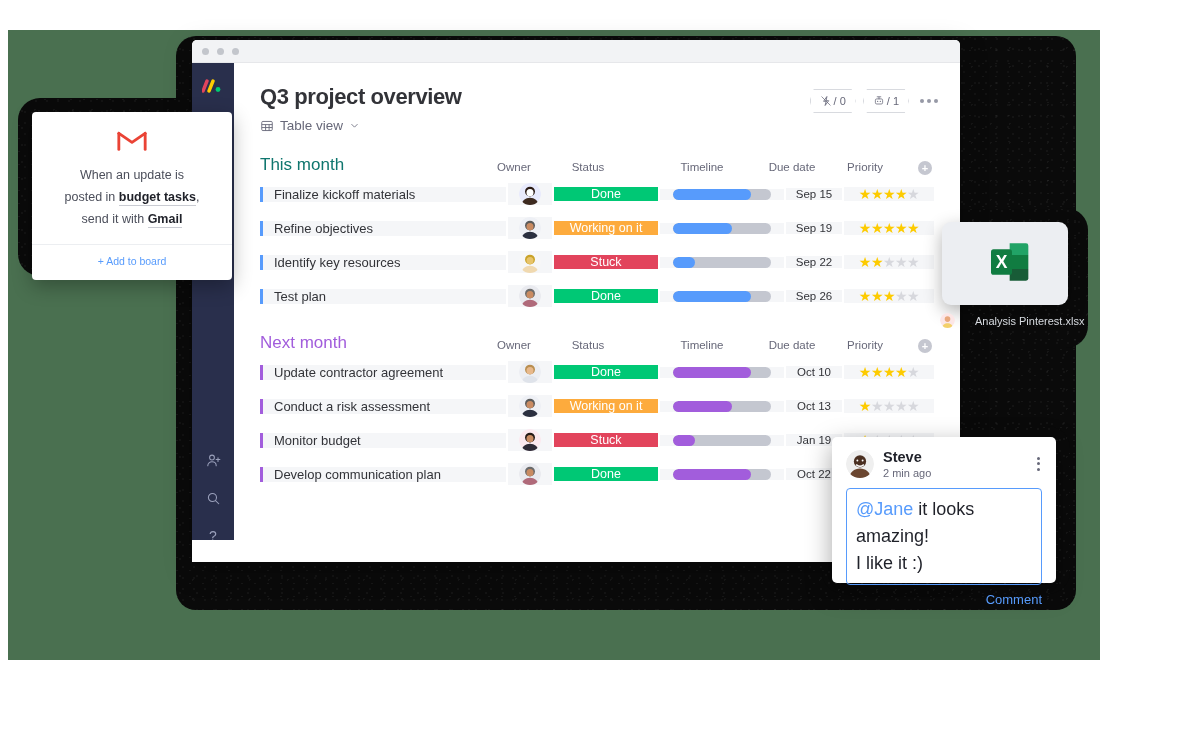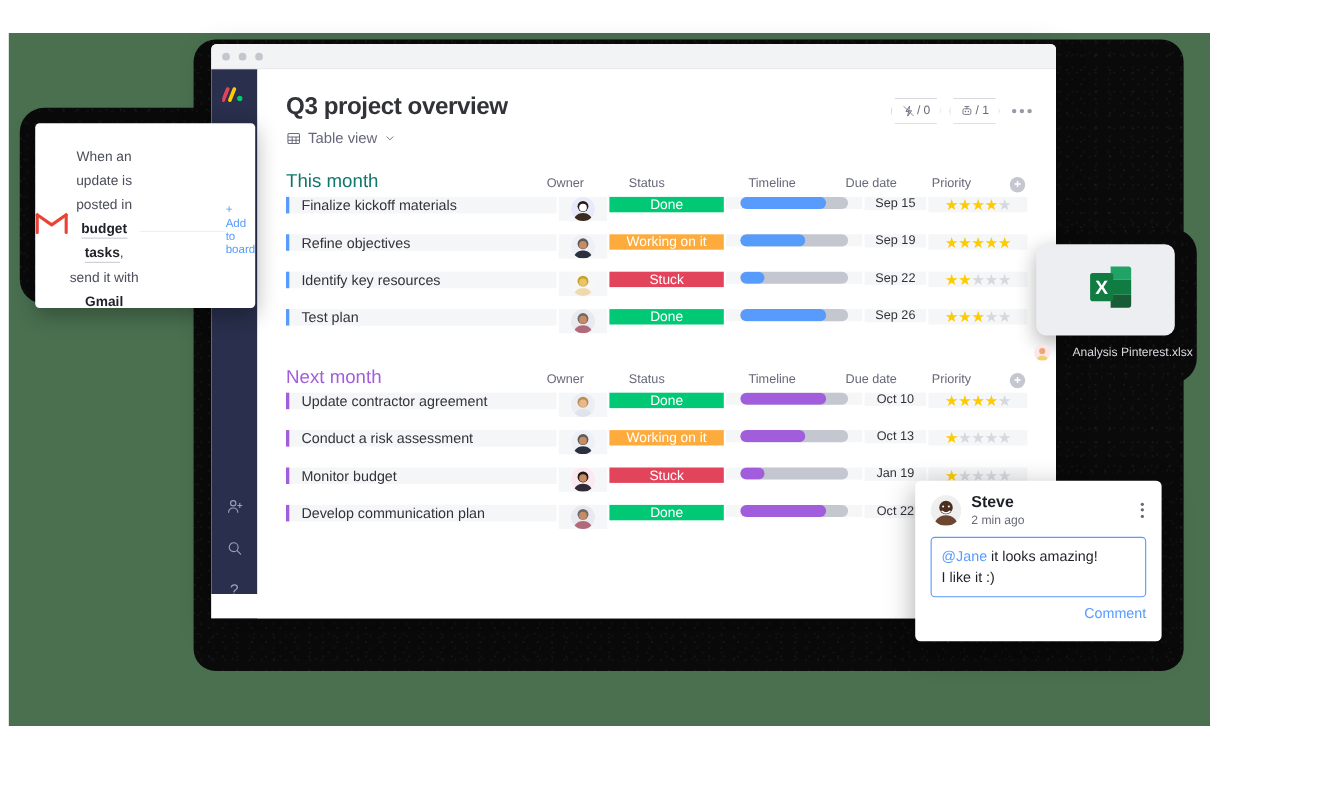--- a/index.html
+++ b/index.html
@@ -70,21 +70,21 @@
   .colhdr{font-size:11.5px;color:#676879;text-align:center;padding-bottom:2px;}
   .c-owner{width:44px;flex:0 0 44px;}
   .c-status{width:104px;flex:0 0 104px;}
   .c-time{width:124px;flex:0 0 124px;}
   .c-due{width:56px;flex:0 0 56px;}
   .c-prio{width:90px;flex:0 0 90px;}
   .c-plus{width:30px;flex:0 0 30px;display:flex;align-items:center;justify-content:center;}
   .plusicon{width:14px;height:14px;border-radius:50%;background:#c5c7d0;color:#fff;font-size:11px;
             line-height:14px;text-align:center;font-weight:700;}
 
-  .row{display:flex;align-items:flex-start;height:30px;margin-top:4px;}
+  .row{display:flex;align-items:center;height:30px;margin-top:4px;}
   .cell{background:#f5f6f8;display:flex;align-items:center;justify-content:center;margin-right:2px;}
   .namecell{width:232px;flex:0 0 232px;justify-content:flex-start;position:relative;
             padding-left:14px;font-size:13px;color:#323338;}
   .barmark{position:absolute;left:0;top:0;bottom:0;width:3px;}
   .barmark.blue{background:#579bfc;}
   .barmark.purple{background:#a25ddc;}
   .ownercell{width:44px;flex:0 0 44px;}
   .avatar{width:22px;height:22px;border-radius:50%;overflow:hidden;display:block;}
   .statuscell{width:104px;flex:0 0 104px;color:#fff;font-size:12.5px;background:#00c875;}
   .statuscell.working{background:#fdab3d;}
@@ -97,21 +97,21 @@
   .fill.purple{background:#a25ddc;}
   .duecell{width:56px;flex:0 0 56px;font-size:11.5px;color:#323338;}
   .priocell{width:90px;flex:0 0 90px;gap:0px;}
   .star{font-size:14px;line-height:1;color:#d7d8dd;letter-spacing:-.5px;}
   .star.on{color:#fdcb00;}
   .endcell{width:30px;flex:0 0 30px;}
 
   
   .gmail{position:absolute;left:32px;top:112px;width:200px;height:152px;background:#fff;
          border-radius:4px;box-shadow:0 6px 20px rgba(0,0,0,.3);overflow:hidden;
-         display:flex;flex-direction:row;align-items:center;padding-top:16px;}
+         display:flex;flex-direction:column;align-items:center;padding-top:16px;}
   .gmail-text{margin-top:10px;font-size:12.5px;color:#4b4e5a;text-align:center;line-height:1.75;width:168px;}
   .gmail-text b{color:#1f2129;border-bottom:1.5px solid #c9cbd2;padding-bottom:1px;}
   .gmail-sep{width:100%;height:1px;background:#eceef1;margin-top:13px;}
   .gmail-add{margin-top:10px;font-size:10.5px;color:#579bfc;}
 
   
   .excel{position:absolute;left:942px;top:222px;width:126px;height:83px;background:#eceef2;
          border-radius:9px;display:flex;align-items:center;justify-content:center;
          box-shadow:0 6px 18px rgba(0,0,0,.30);}
   .excel-cap{position:absolute;left:940px;top:313px;display:flex;align-items:center;gap:20px;}
@@ -123,21 +123,21 @@
            border-radius:5px;box-shadow:0 8px 26px rgba(0,0,0,.35);padding:12px 14px 0 14px;
            box-sizing:border-box;}
   .cm-top{display:flex;align-items:center;}
   .cm-top .avatar{width:28px;height:28px;flex:0 0 28px;}
   .cm-meta{margin-left:9px;flex:1;}
   .cm-name{font-size:14.5px;font-weight:700;color:#1f2129;line-height:1.15;}
   .cm-time{font-size:11px;color:#676879;margin-top:1px;}
   .cm-kebab{display:flex;flex-direction:column;gap:2.5px;align-items:center;padding-right:2px;}
   .cm-kebab i{width:3px;height:3px;border-radius:50%;background:#676879;display:block;}
   .cm-box{margin-top:9px;border:1.5px solid #579bfc;border-radius:4px;padding:7px 9px;
-          font-size:13px;color:#1f2129;line-height:1.5;}
+          font-size:18px;color:#1f2129;line-height:1.5;}
   .cm-box .mention{color:#579bfc;}
   .cm-action{text-align:right;margin-top:7px;font-size:13px;color:#579bfc;}
 
   .white-bottom{position:absolute;left:192px;top:540px;width:768px;height:22px;background:#fff;}
 </style>
 </head>
 <body>
 
 <div id="stage">
 

